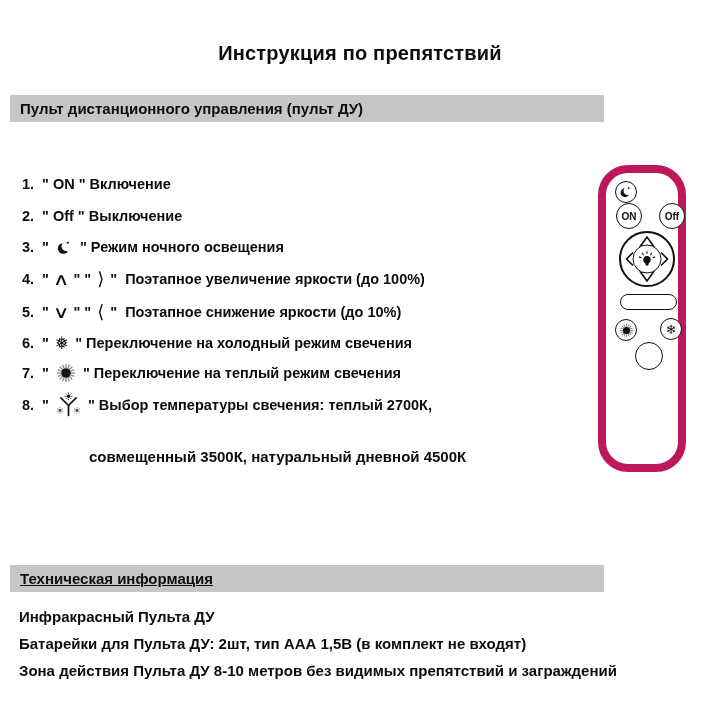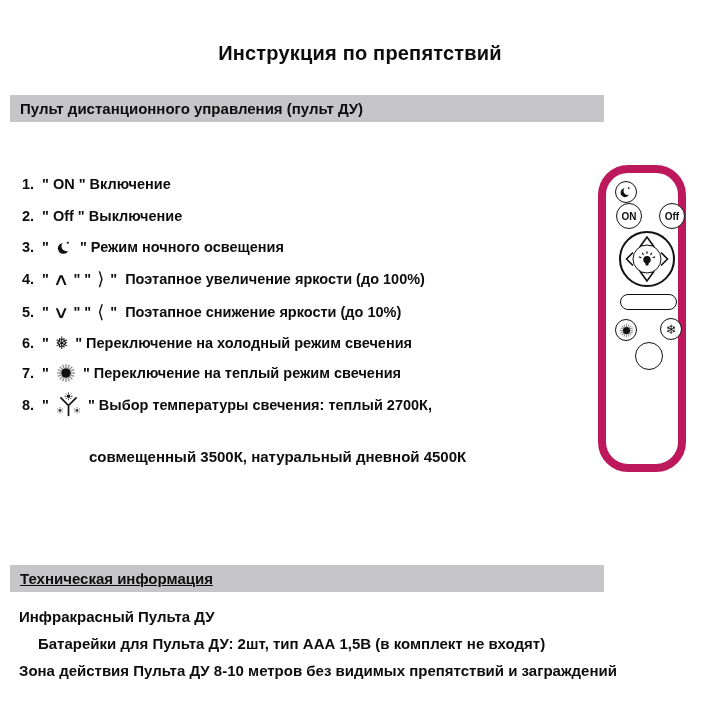--- a/index.html
+++ b/index.html
@@ -28,21 +28,21 @@
   .sym {
     font-family:"DejaVu Sans", sans-serif; font-weight:400; font-size:17px;
     line-height:1; margin:0 2px; display:inline-block;
   }
   .sym.wide { transform:scaleX(1.35); }
   .sym.tall { font-size:18px; }
   .row .icon { margin:0 3px; flex:0 0 auto; }
   .line2 { position:absolute; left:89px; top:412px; font-size:15px; font-weight:700; white-space:pre;margin-top:36px; }
 
   .tech-line { position:absolute; left:19px; font-size:15px; font-weight:700; white-space:pre; }
-  #tech-0 { top:608px; } #tech-1 { top:635px;margin-left:19px; } #tech-2 { top:662px; }
+  #tech-0 { top:608px; } #tech-1 { top:635px; } #tech-2 { top:662px; }
 
   
   .remote {
     position:absolute; left:598px; top:165px; width:88px; height:307px;
     border:8px solid #be185d; border-radius:30px; background:#fff; box-sizing:border-box;
   }
   .r-btn {
     position:absolute; border:1.5px solid #111; border-radius:50%; background:#fff;
     display:flex; align-items:center; justify-content:center; box-sizing:border-box;
     font-weight:700;

